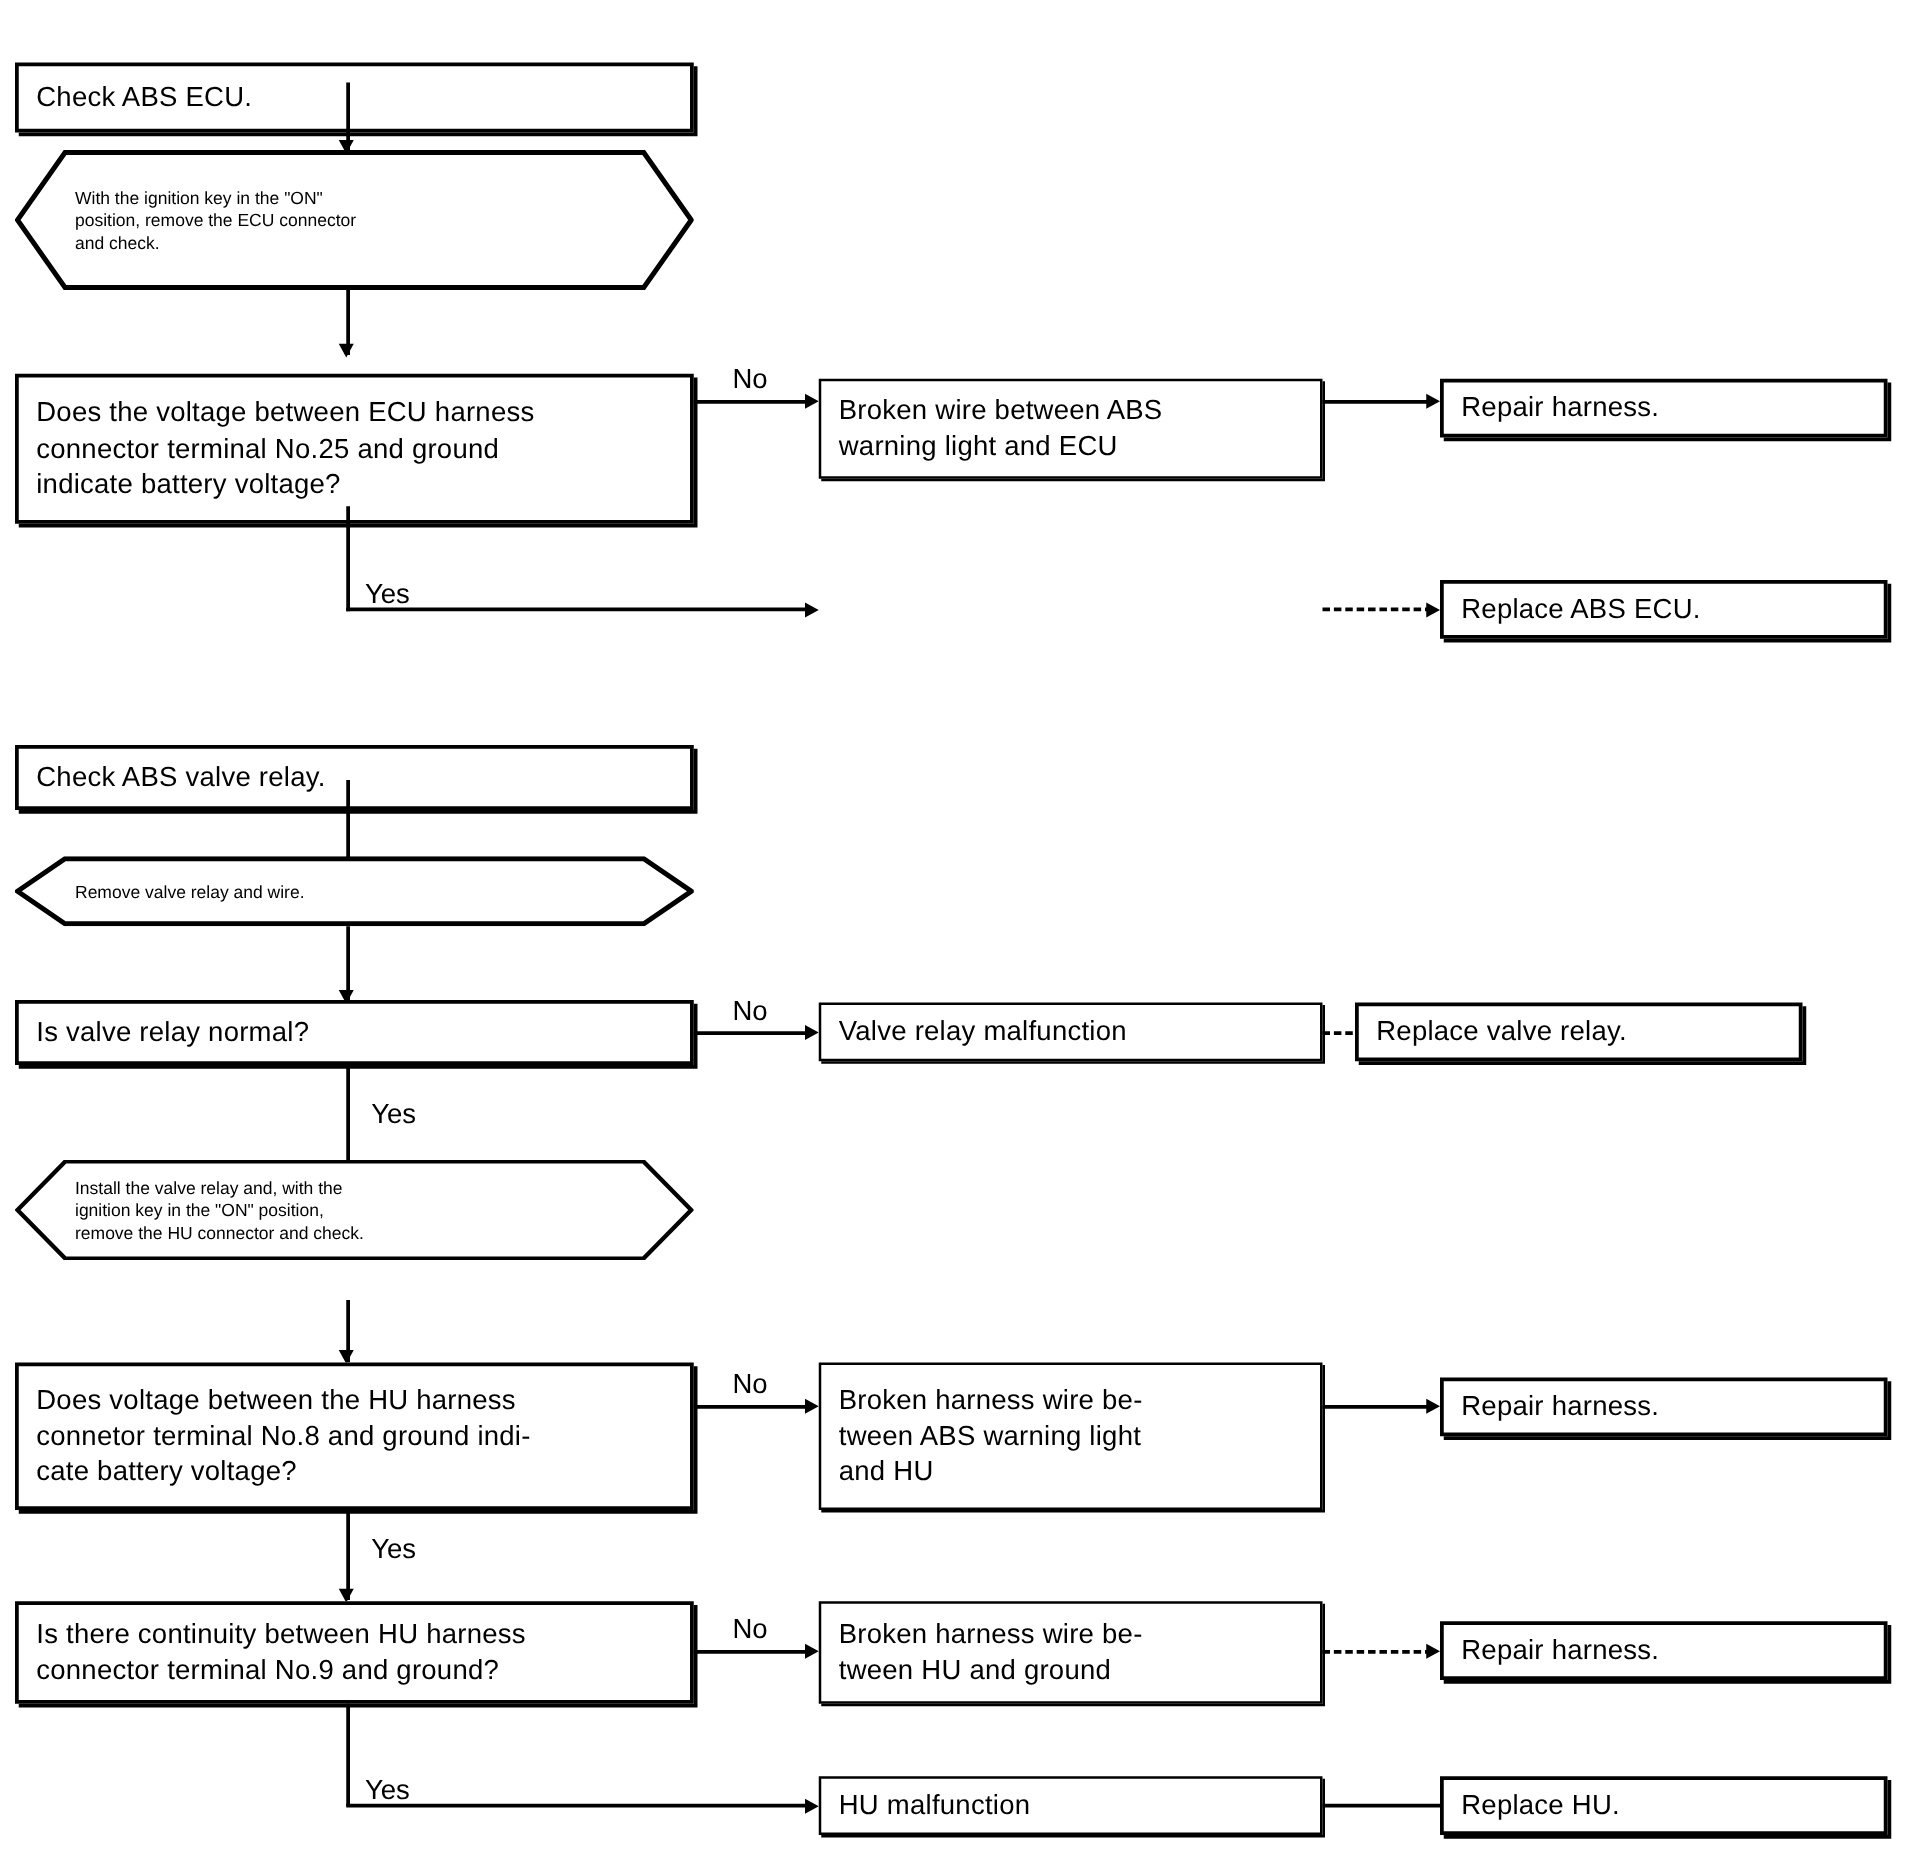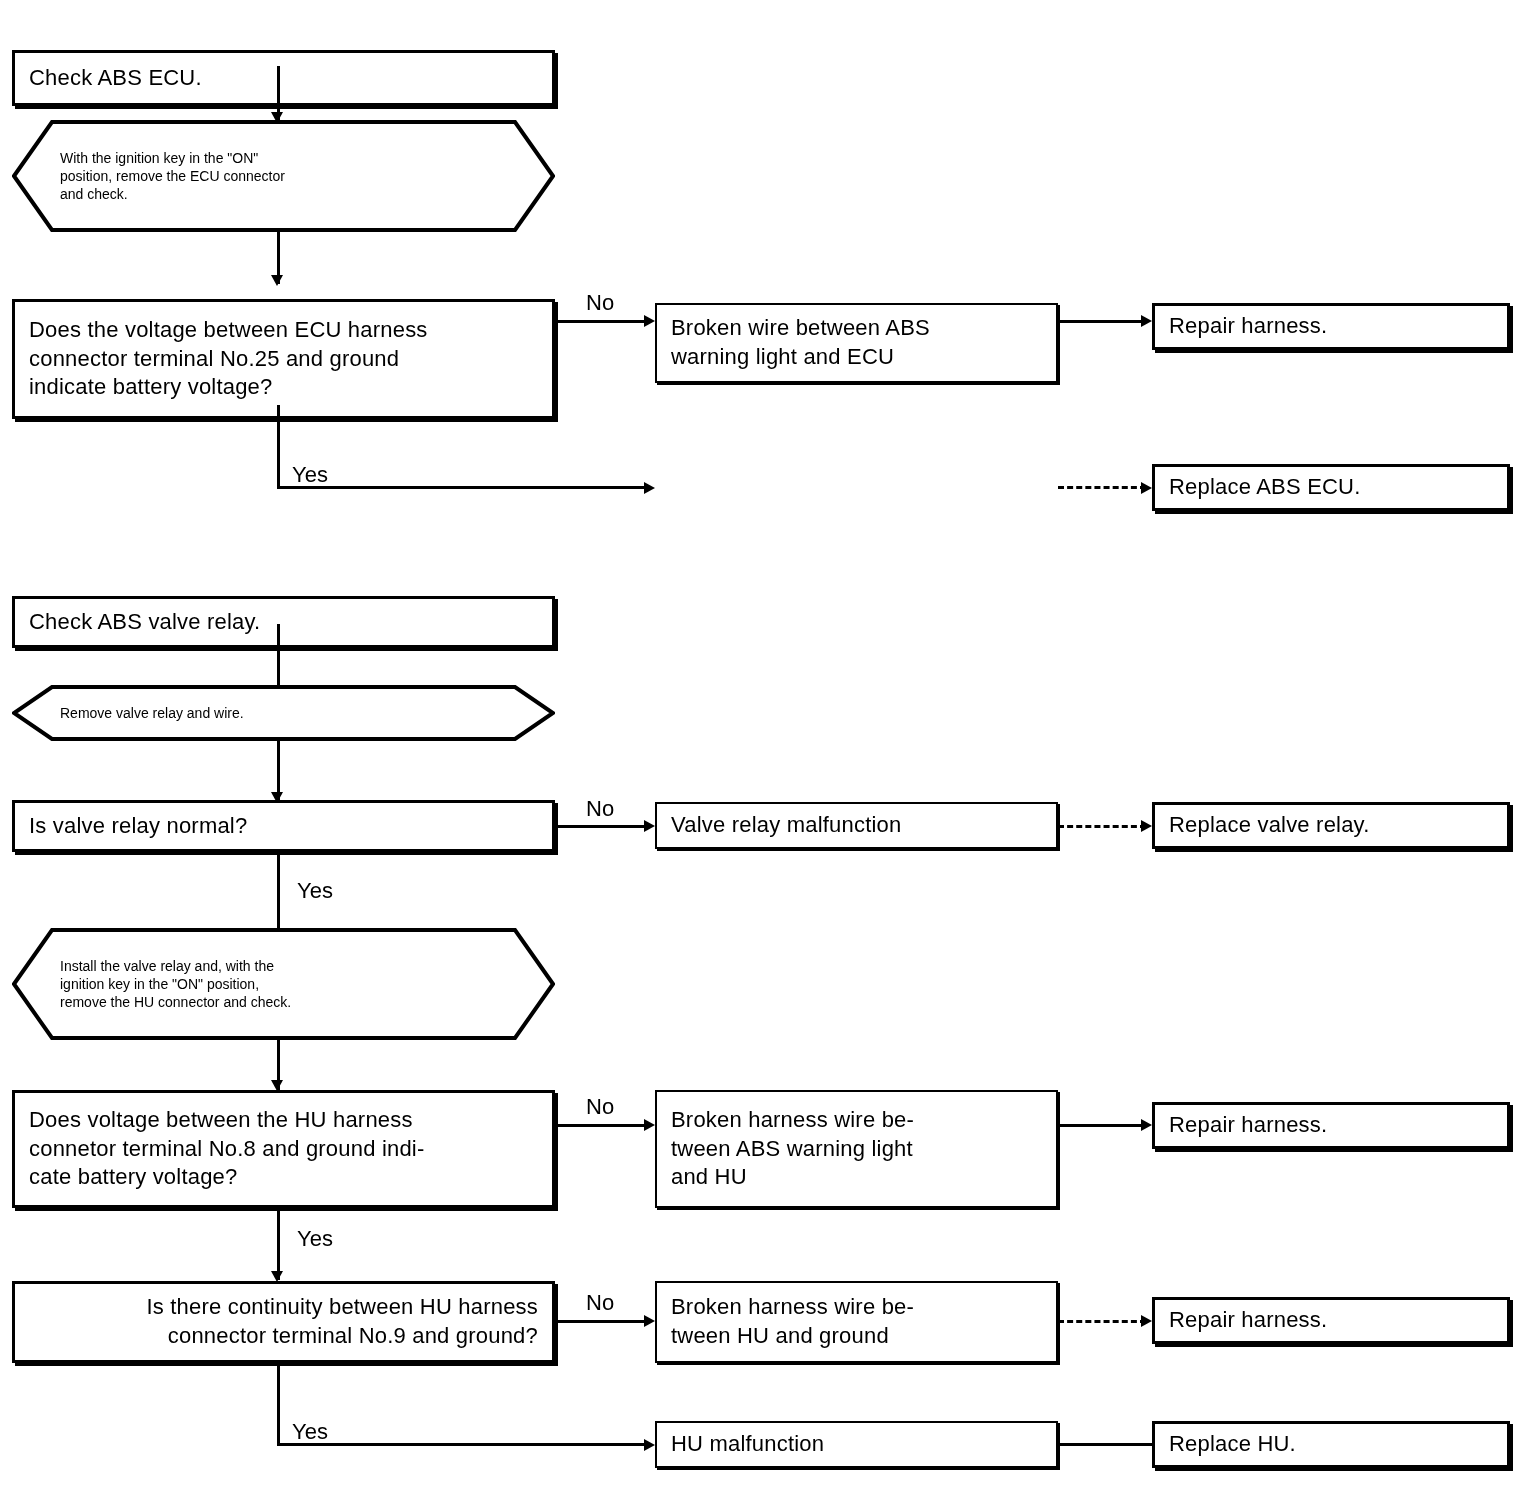--- a/index.html
+++ b/index.html
@@ -153,28 +153,28 @@
   <div class="arrow right" style="left:644px;top:820px;"></div>
   <div class="lbl" style="left:586px;top:798px;">No</div>
 
   <div class="node box thin" style="left:655px;top:802px;width:403px;height:47px;">
     <span class="txt">Valve relay malfunction</span>
   </div>
 
   <div class="ln dash-h" style="left:1058px;top:825px;width:88px;"></div>
   <div class="arrow right" style="left:1141px;top:820px;"></div>
 
-  <div class="node box" style="left:1152px;top:802px;width:358px;height:47px;">
+  <div class="node box" style="left:1084px;top:802px;width:358px;height:47px;">
     <span class="txt">Replace valve relay.</span>
   </div>
 
   <div class="ln v" style="left:277px;top:852px;height:78px;"></div>
   <div class="lbl" style="left:297px;top:880px;">Yes</div>
 
-  <div class="node hex" style="left:12px;top:928px;width:543px;height:112px;">
+  <div class="node hex" style="left:12px;top:928px;width:543px;height:80px;">
     <svg viewBox="0 0 543 112" preserveAspectRatio="none">
       <polygon points="40,2 503,2 541,56 503,110 40,110 2,56" fill="#fff" stroke="#000" stroke-width="4"></polygon>
     </svg>
     <span class="txt">Install the valve relay and, with the
 ignition key in the "ON" position,
 remove the HU connector and check.</span>
   </div>
 
   <div class="ln v" style="left:277px;top:1040px;height:50px;"></div>
   <div class="arrow down" style="left:271px;top:1080px;"></div>
@@ -199,21 +199,21 @@
   <div class="arrow right" style="left:1141px;top:1119px;"></div>
 
   <div class="node box" style="left:1152px;top:1102px;width:358px;height:47px;">
     <span class="txt">Repair harness.</span>
   </div>
 
   <div class="ln v" style="left:277px;top:1208px;height:72px;"></div>
   <div class="arrow down" style="left:271px;top:1271px;"></div>
   <div class="lbl" style="left:297px;top:1228px;">Yes</div>
 
-  <div class="node box" style="left:12px;top:1281px;width:543px;height:82px;text-align:right;">
+  <div class="node box" style="left:12px;top:1281px;width:543px;height:82px;">
     <span class="txt">Is there continuity between HU harness
 connector terminal No.9 and ground?</span>
   </div>
 
   <div class="ln h" style="left:555px;top:1320px;width:94px;"></div>
   <div class="arrow right" style="left:644px;top:1315px;"></div>
   <div class="lbl" style="left:586px;top:1292px;">No</div>
 
   <div class="node box thin justify" style="left:655px;top:1281px;width:403px;height:82px;">
     <span class="txt">Broken harness wire be-

